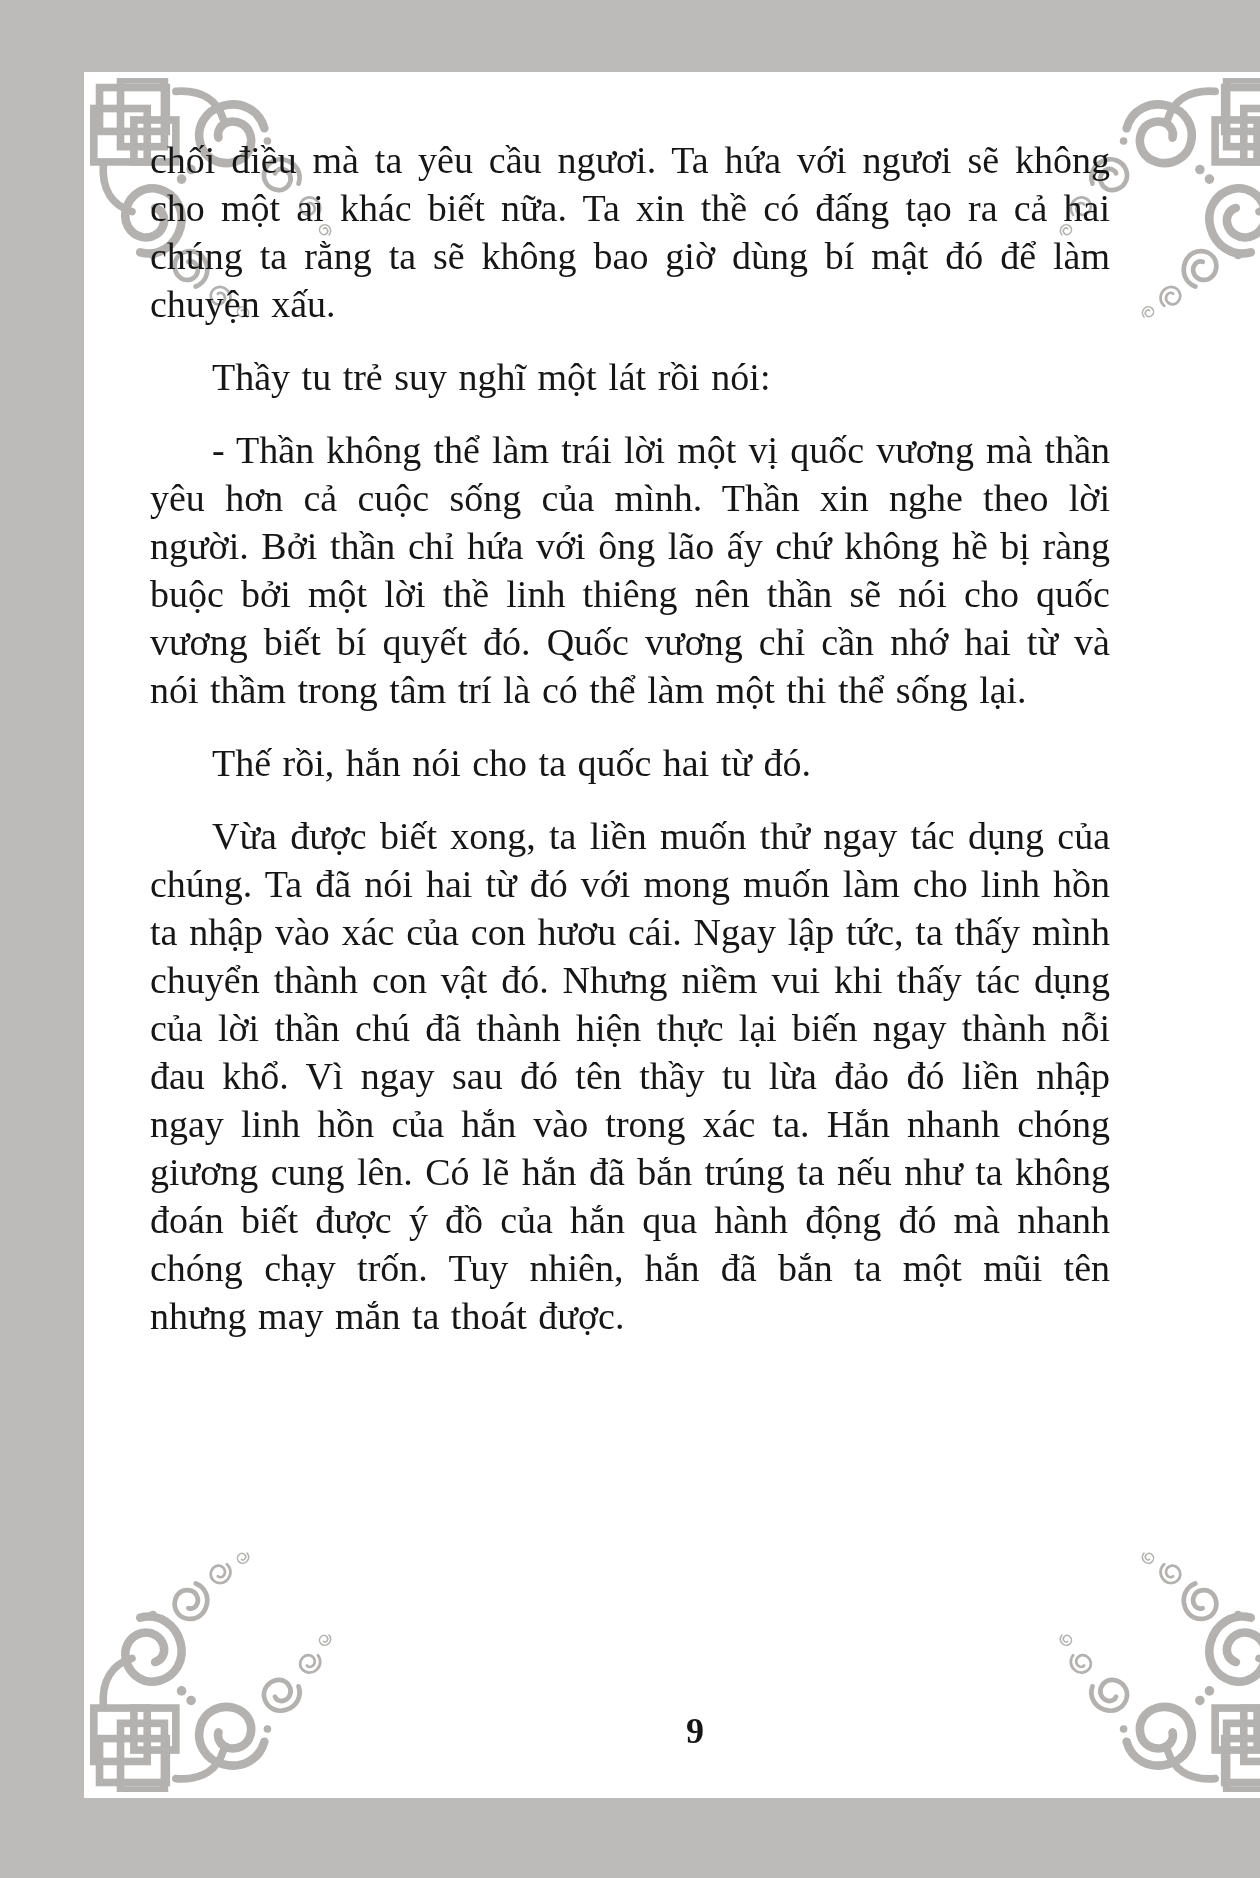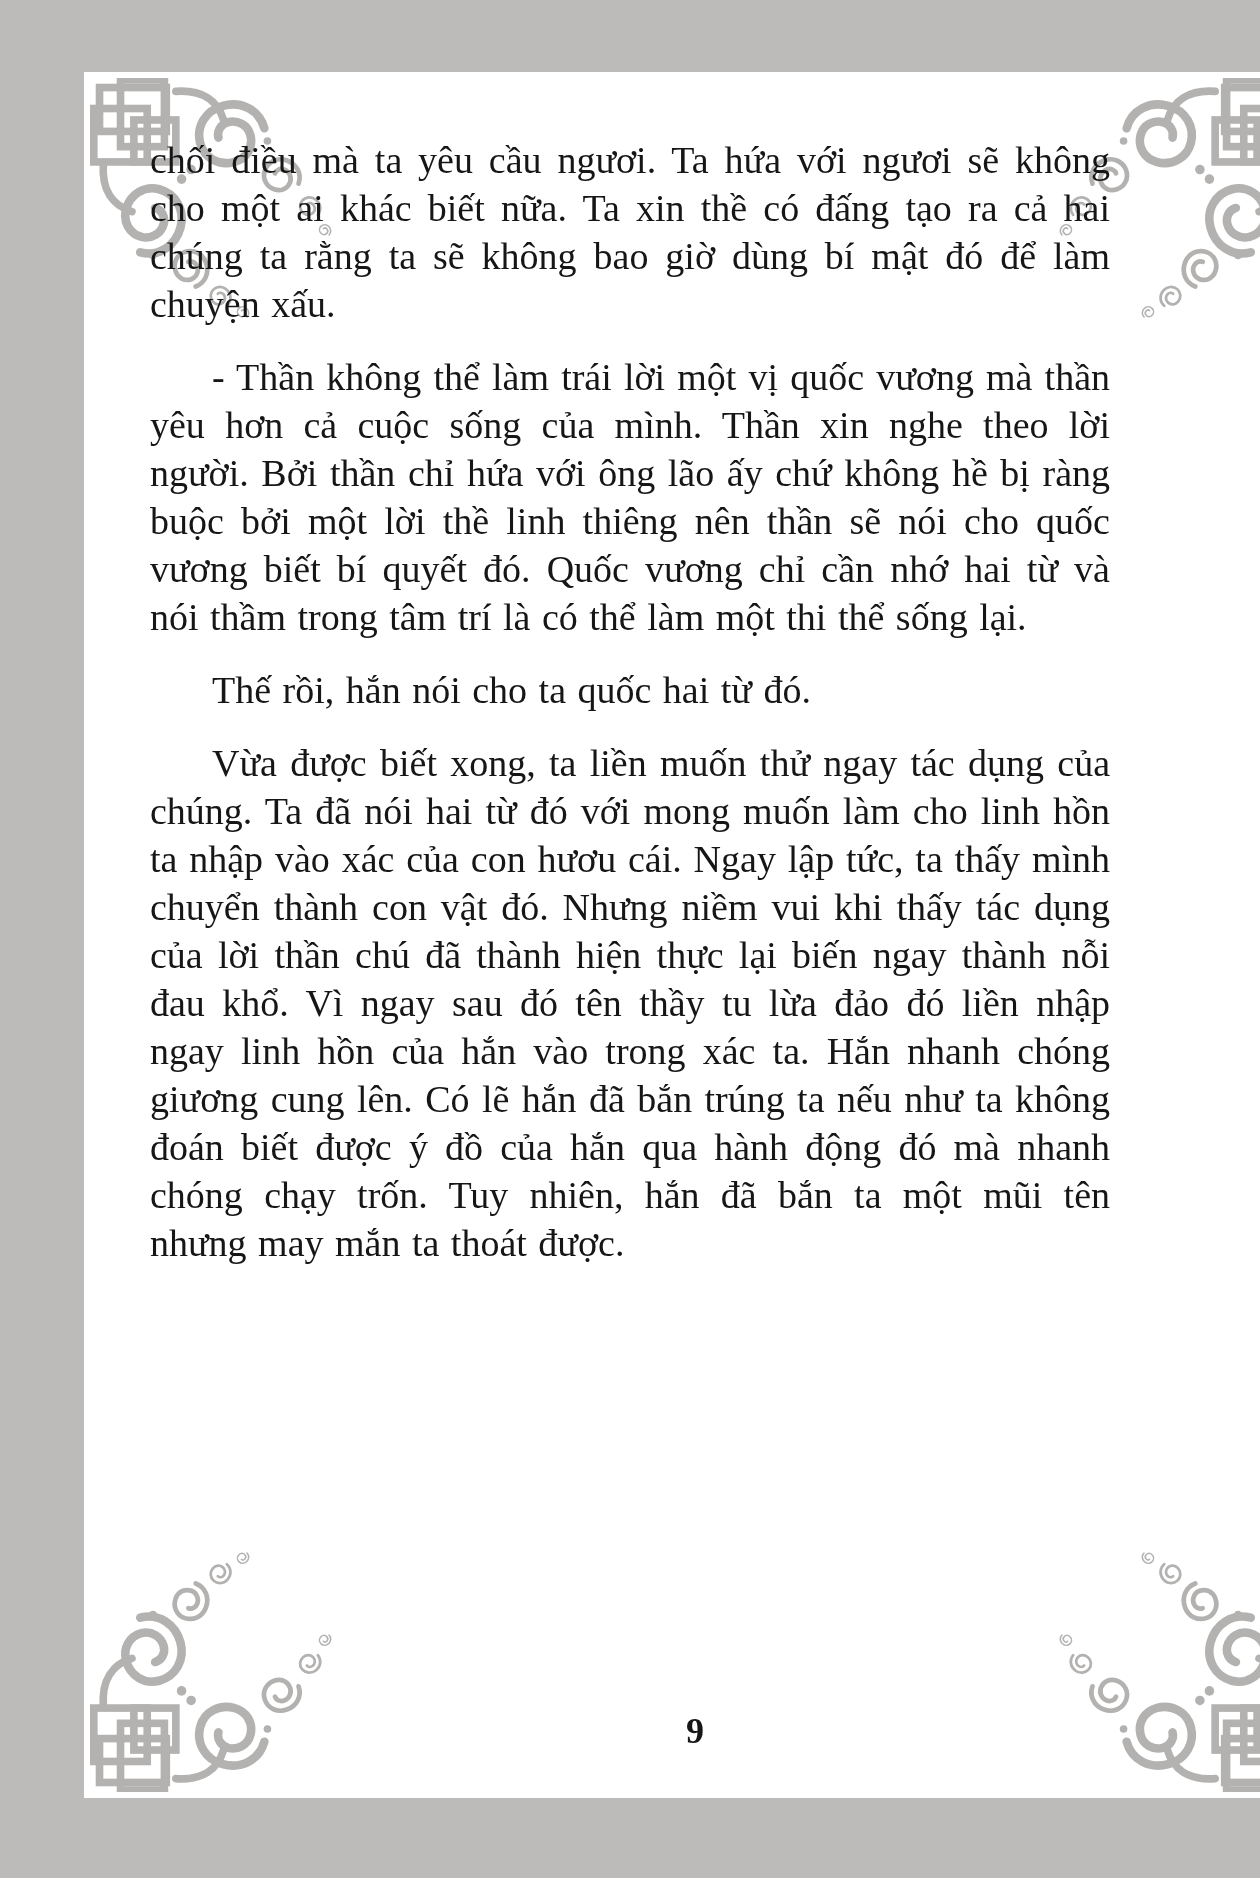--- a/index.html
+++ b/index.html
@@ -110,20 +110,21 @@
       </svg>
     <svg class="ornament bl" viewBox="0 0 260 260">
         <use href="#corner-ornament"></use>
       </svg>
     <svg class="ornament br" viewBox="0 0 260 260">
         <use href="#corner-ornament"></use>
       </svg>
 
     <div class="text-block">
       <p>chối điều mà ta yêu cầu ngươi. Ta hứa với ngươi sẽ không cho một ai khác biết nữa. Ta xin thề có đấng tạo ra cả hai chúng ta rằng ta sẽ không bao giờ dùng bí mật đó để làm chuyện xấu.</p>
+      <p class="indent">Thầy tu trẻ suy nghĩ một lát rồi nói:</p>
       <p class="indent">- Thần không thể làm trái lời một vị quốc vương mà thần yêu hơn cả cuộc sống của mình. Thần xin nghe theo lời người. Bởi thần chỉ hứa với ông lão ấy chứ không hề bị ràng buộc bởi một lời thề linh thiêng nên thần sẽ nói cho quốc vương biết bí quyết đó. Quốc vương chỉ cần nhớ hai từ và nói thầm trong tâm trí là có thể làm một thi thể sống lại.</p>
       <p class="indent">Thế rồi, hắn nói cho ta quốc hai từ đó.</p>
       <p class="indent">Vừa được biết xong, ta liền muốn thử ngay tác dụng của chúng. Ta đã nói hai từ đó với mong muốn làm cho linh hồn ta nhập vào xác của con hươu cái. Ngay lập tức, ta thấy mình chuyển thành con vật đó. Nhưng niềm vui khi thấy tác dụng của lời thần chú đã thành hiện thực lại biến ngay thành nỗi đau khổ. Vì ngay sau đó tên thầy tu lừa đảo đó liền nhập ngay linh hồn của hắn vào trong xác ta. Hắn nhanh chóng giương cung lên. Có lẽ hắn đã bắn trúng ta nếu như ta không đoán biết được ý đồ của hắn qua hành động đó mà nhanh chóng chạy trốn. Tuy nhiên, hắn đã bắn ta một mũi tên nhưng may mắn ta thoát được.</p>
     </div>
 
     <div class="page-number">9</div>
   </div>
 </div>
 
 </body></html>

